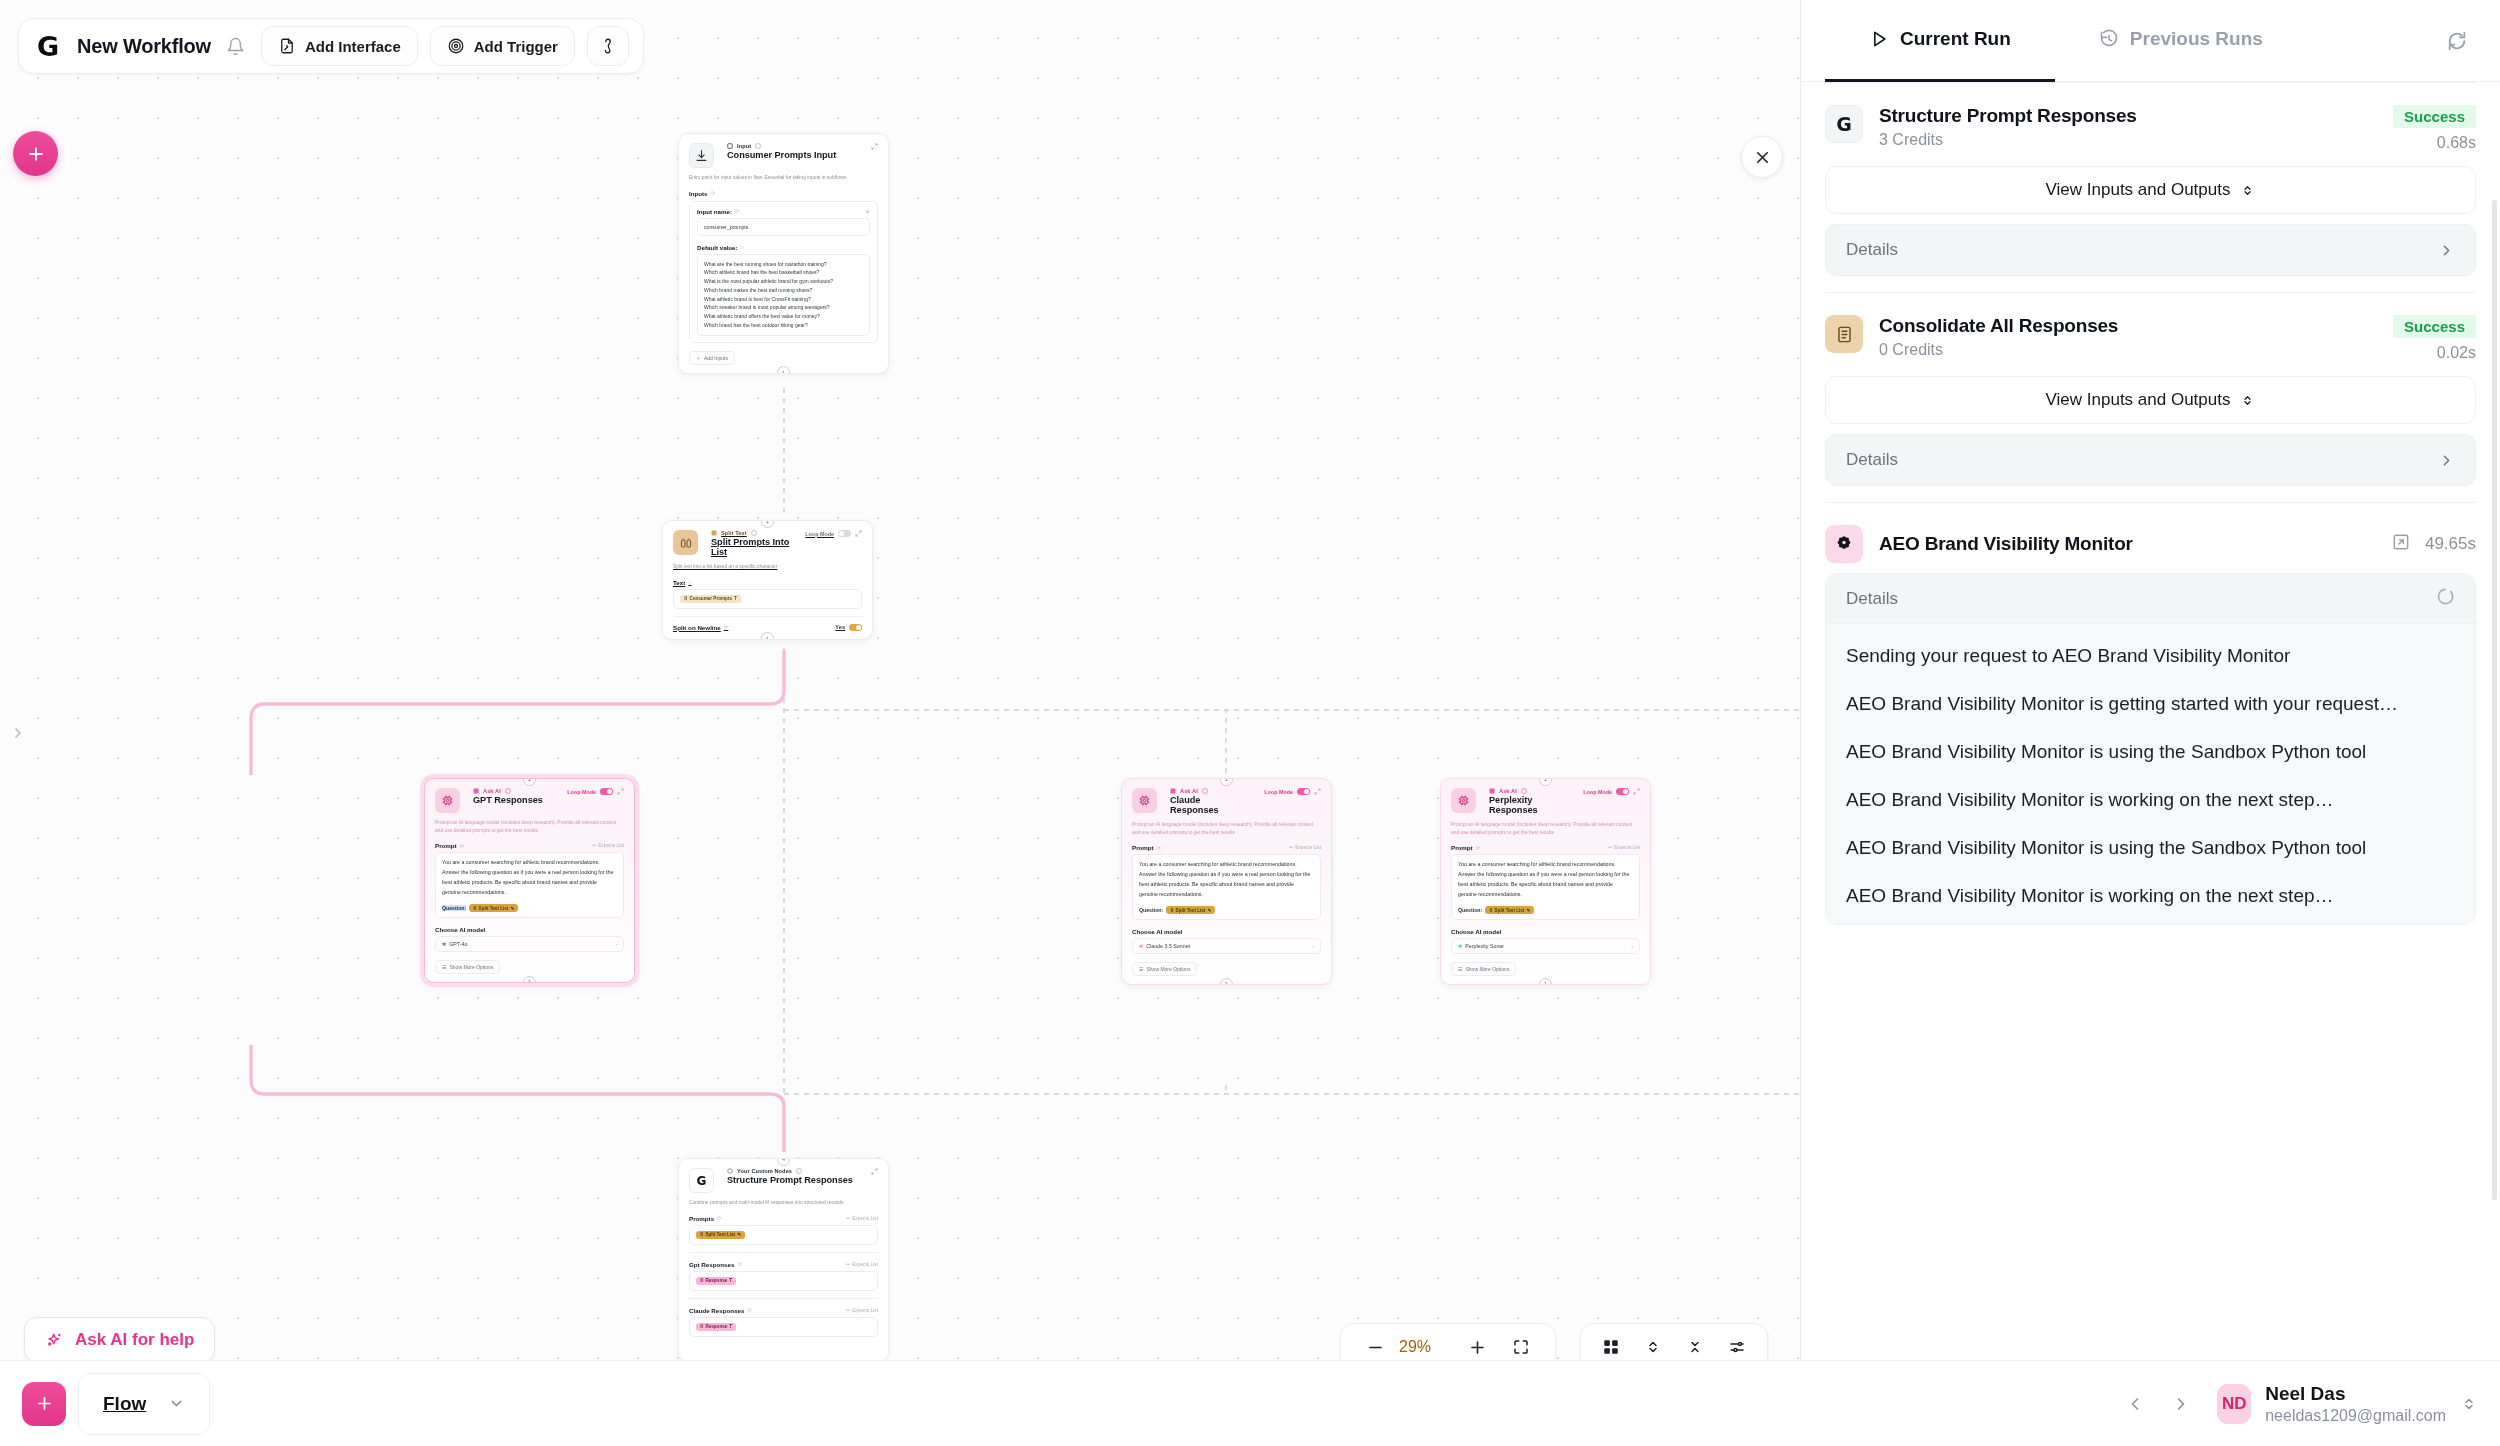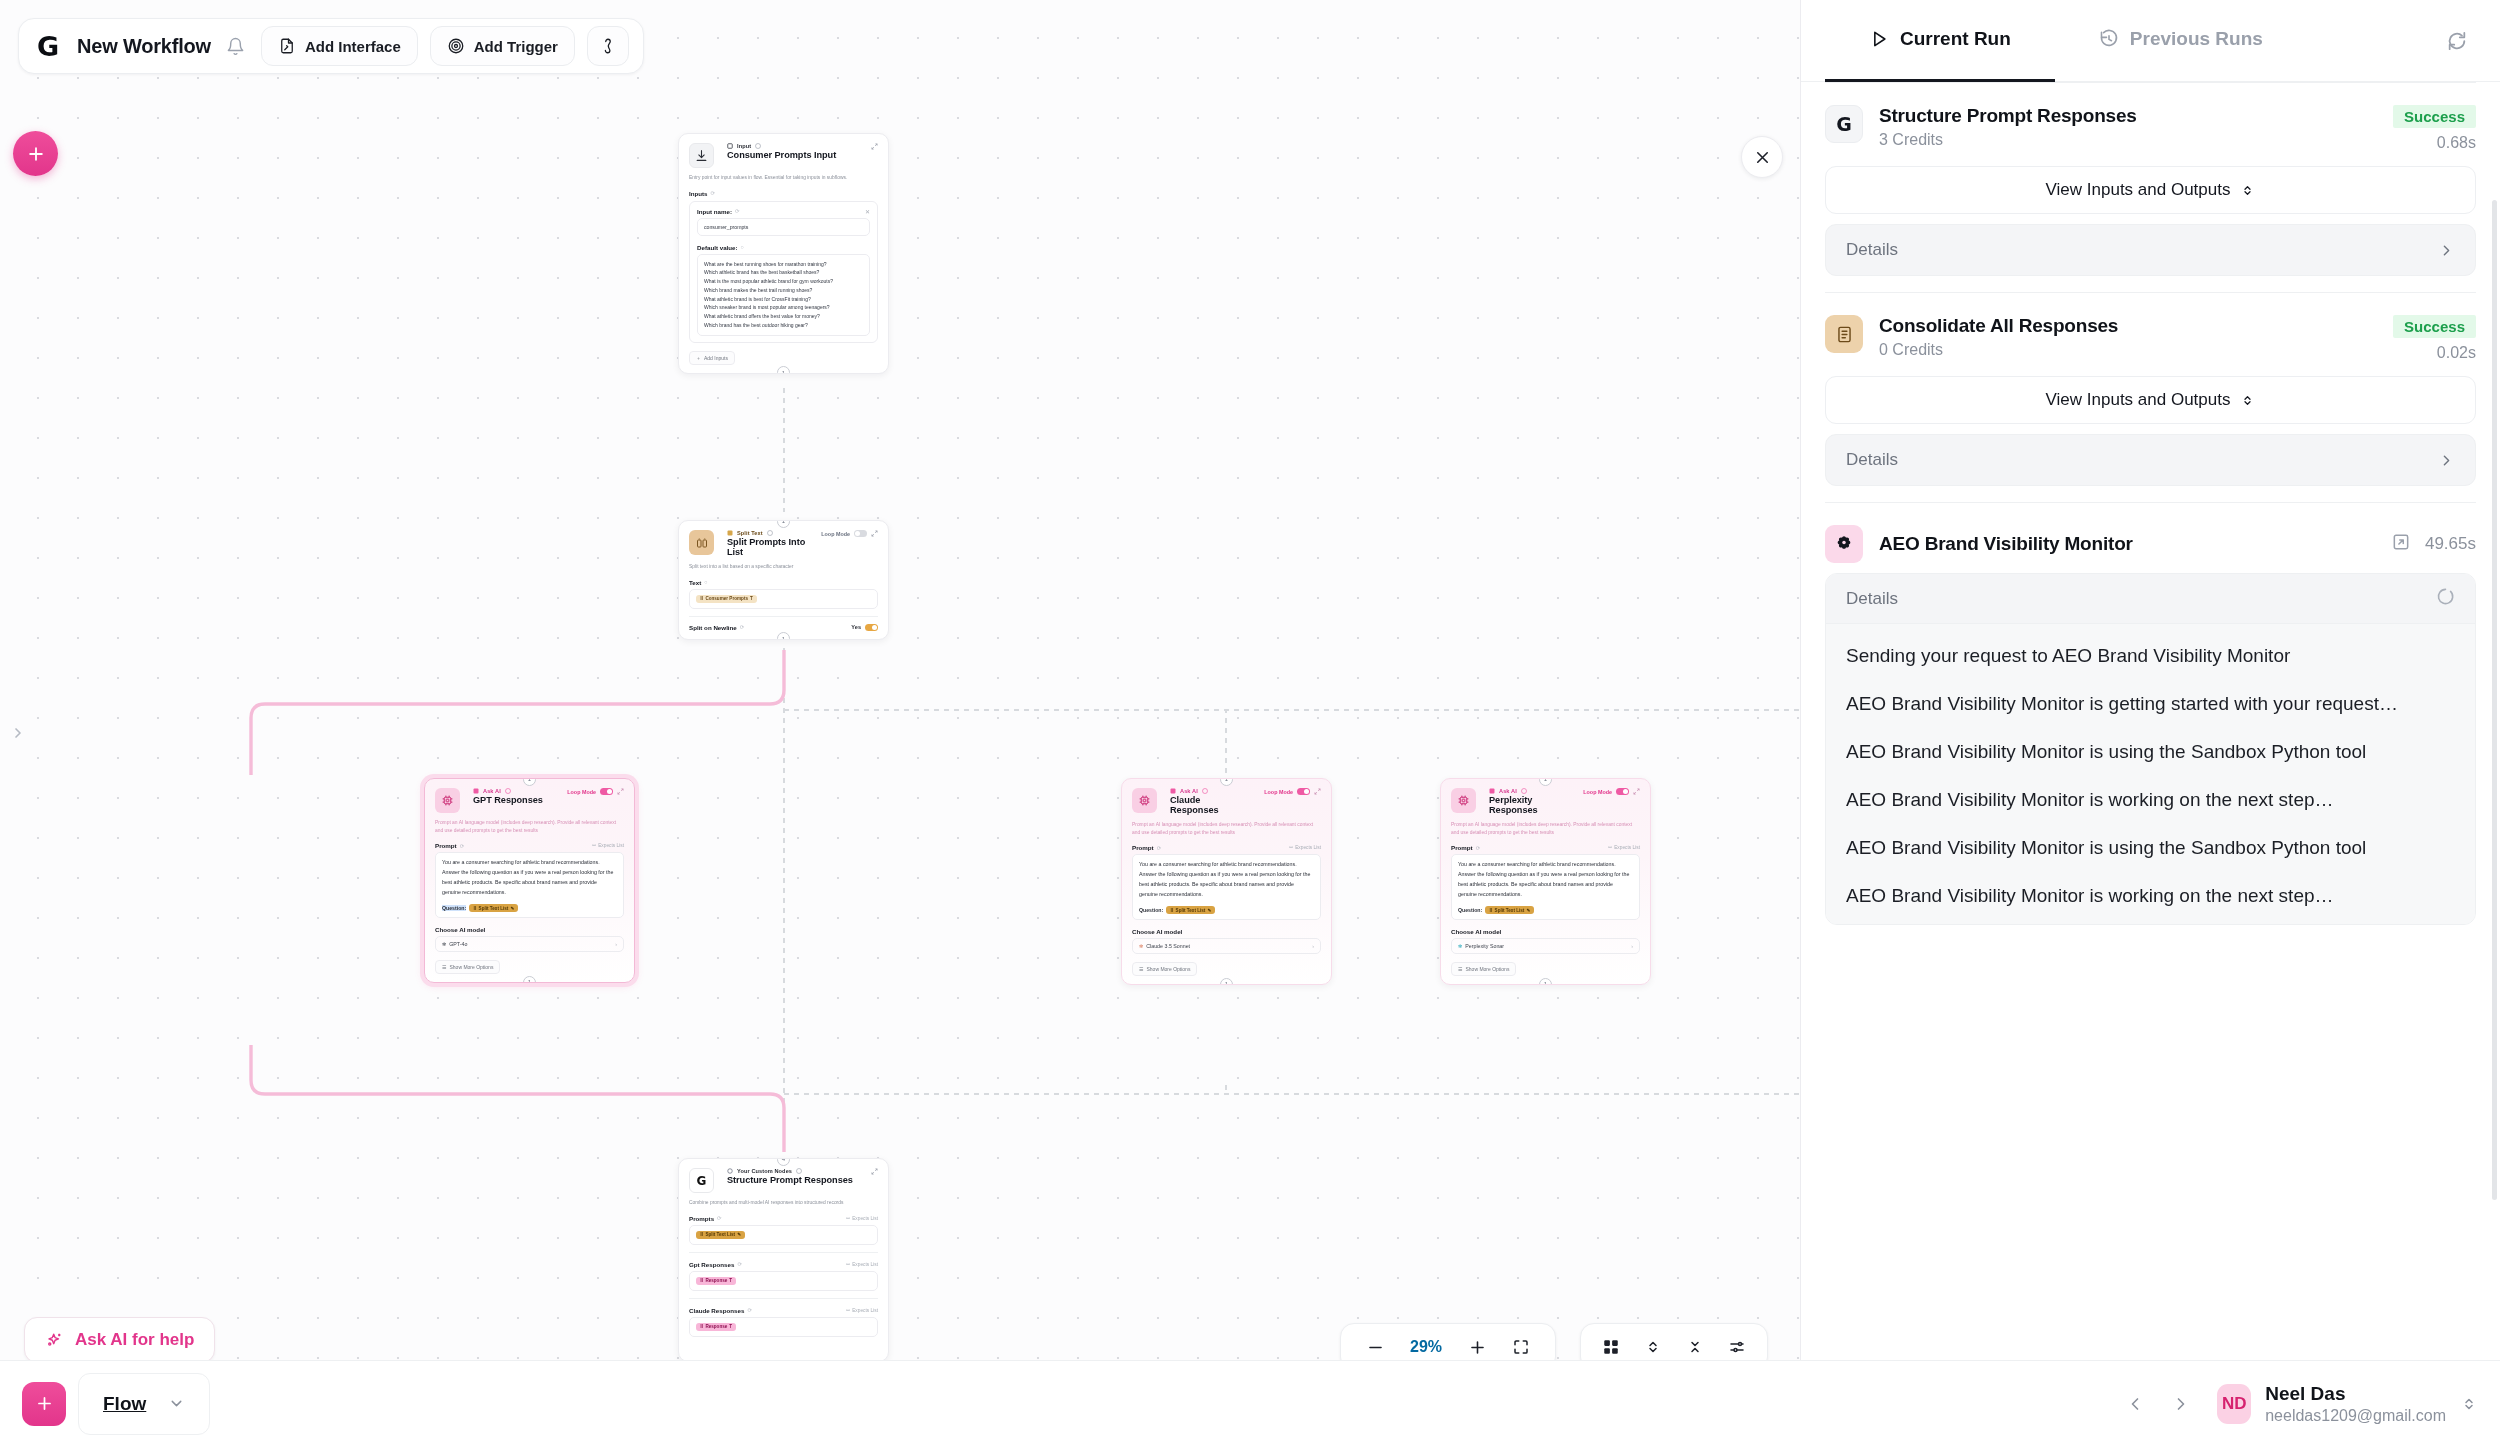--- a/index.html
+++ b/index.html
@@ -96,21 +96,21 @@
     background:#fff;border:1px solid #eceef1;border-radius:14px;
     box-shadow:0 1px 3px rgba(16,24,40,.06);
     display:flex;align-items:center; height:48px; padding:0 6px;
   }
   .zoom-bar{ left:1340px; gap:4px; padding:0 14px;}
   .tool-bar{ left:1580px; gap:2px; padding:0 10px;}
   .zb-btn{
     width:40px;height:40px;display:flex;align-items:center;justify-content:center;
     background:transparent;border:none;color:#1d2029;cursor:pointer;
   }
-  .zoom-val{ font-size:16px;font-weight:700;min-width:54px;text-align:center;color:#0369a1;}
+  .zoom-val{ font-size:16px;font-weight:400;min-width:54px;color:#a16207;}
 
   
   .node{
     position:absolute; background:#fff; border:1px solid #ececf0;
     border-radius:10px; box-shadow:0 2px 7px rgba(16,24,40,.06);
     overflow:hidden;
   }
   .node.pinkish{ background:linear-gradient(180deg,#fdf2f8 0%,#fdf5f9 38%,#ffffff 100%); border-color:#f7dcea;}
   .node.selected{ box-shadow:0 0 0 4px #fbdcec, 0 2px 10px rgba(226,53,139,.18); border-color:#f3b9d6;}
   .node-inner{ padding:9px 10px 8px;}
@@ -349,21 +349,21 @@
 Which brand has the best outdoor hiking gear?</div>
       </div>
       <div class="btn-mini">
         <span>＋</span>
           <span>Add Inputs</span>
       </div>
     </div>
     <div class="port bot">1</div>
   </div>
 
-  <div class="node" style="left:678px;top:520px;width:211px;">
+  <div class="node" style="left:662px;top:520px;width:211px;text-decoration:underline;">
     <div class="node-inner">
       <div class="nh">
         <div class="nicon tan">
           <svg width="12" height="12" viewBox="0 0 24 24" fill="none" stroke="currentColor" stroke-width="2">
               <rect x="3" y="6" width="7" height="14" rx="1.5"></rect>
               <rect x="14" y="6" width="7" height="14" rx="1.5"></rect>
               <path d="M6.5 3v1.5M17.5 3v1.5"></path>
             </svg>
         </div>
         <div class="nh-txt">

